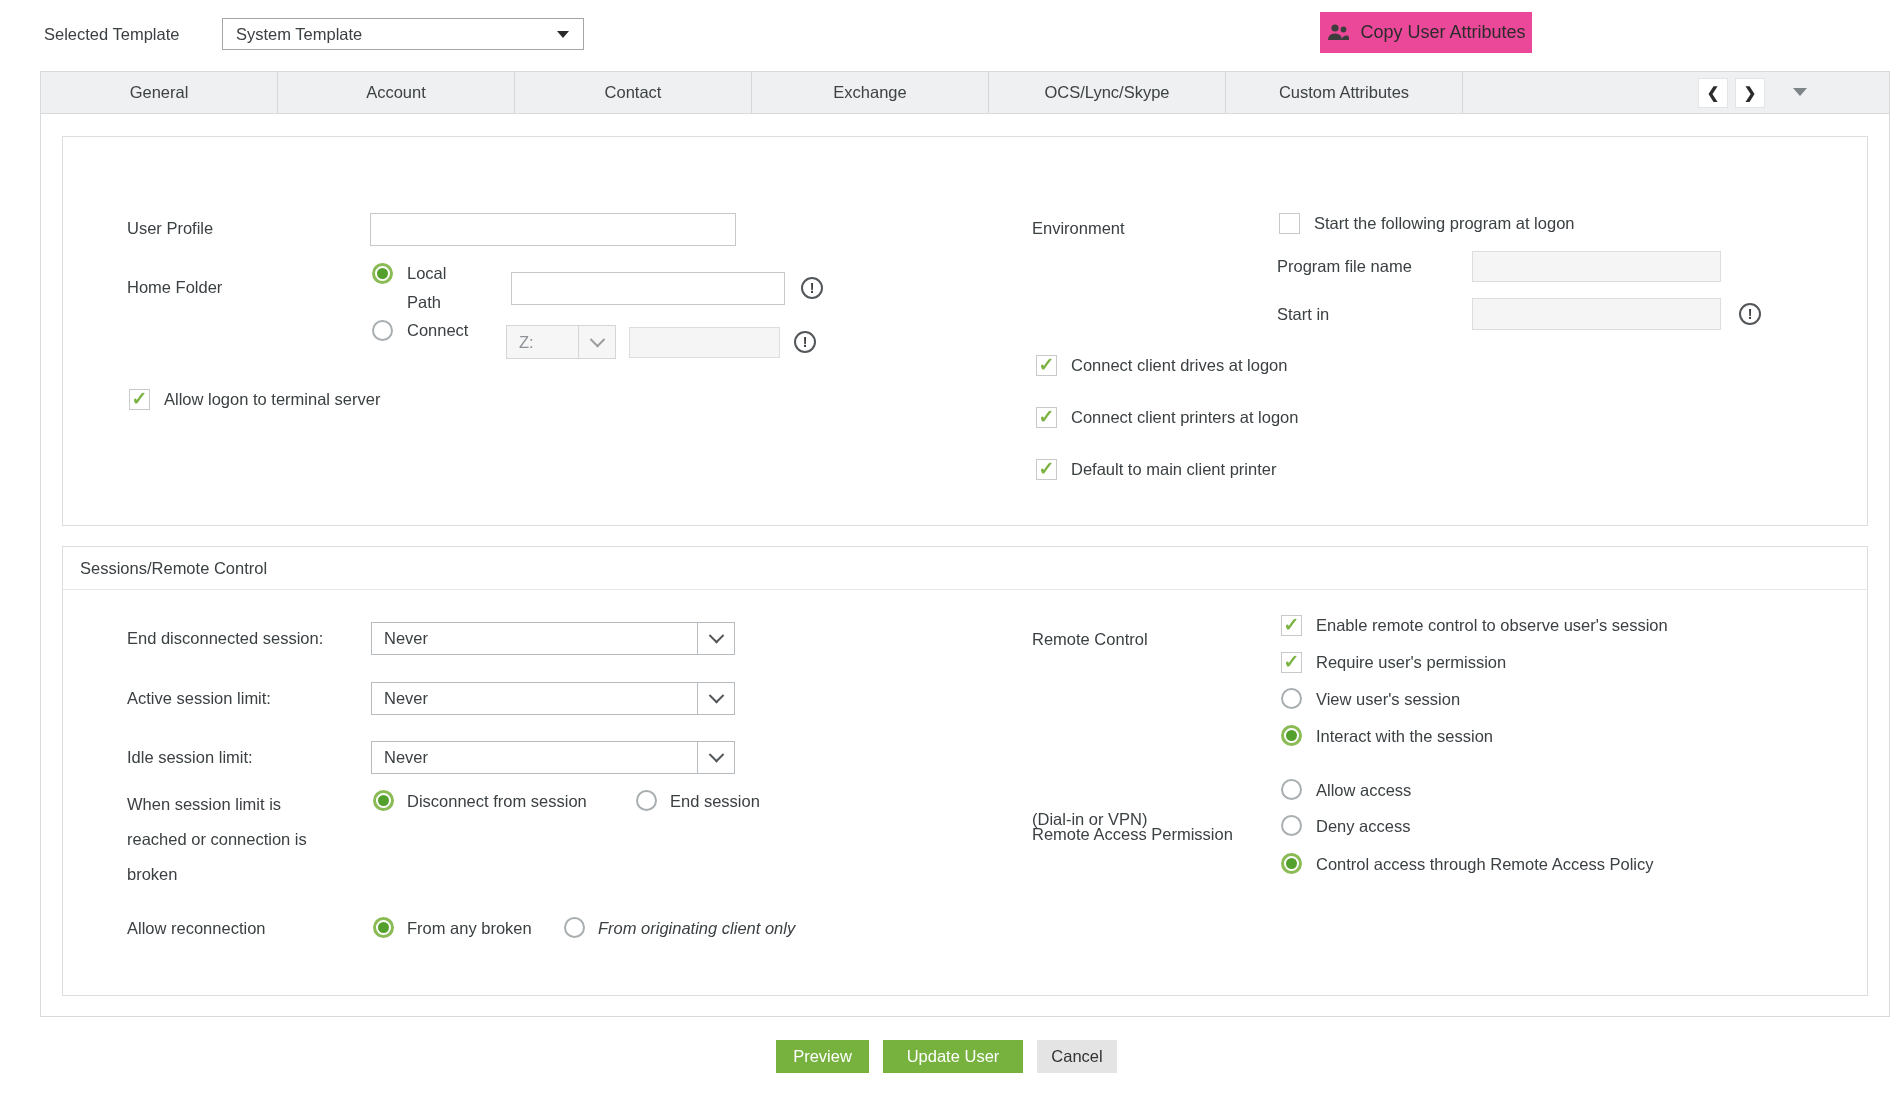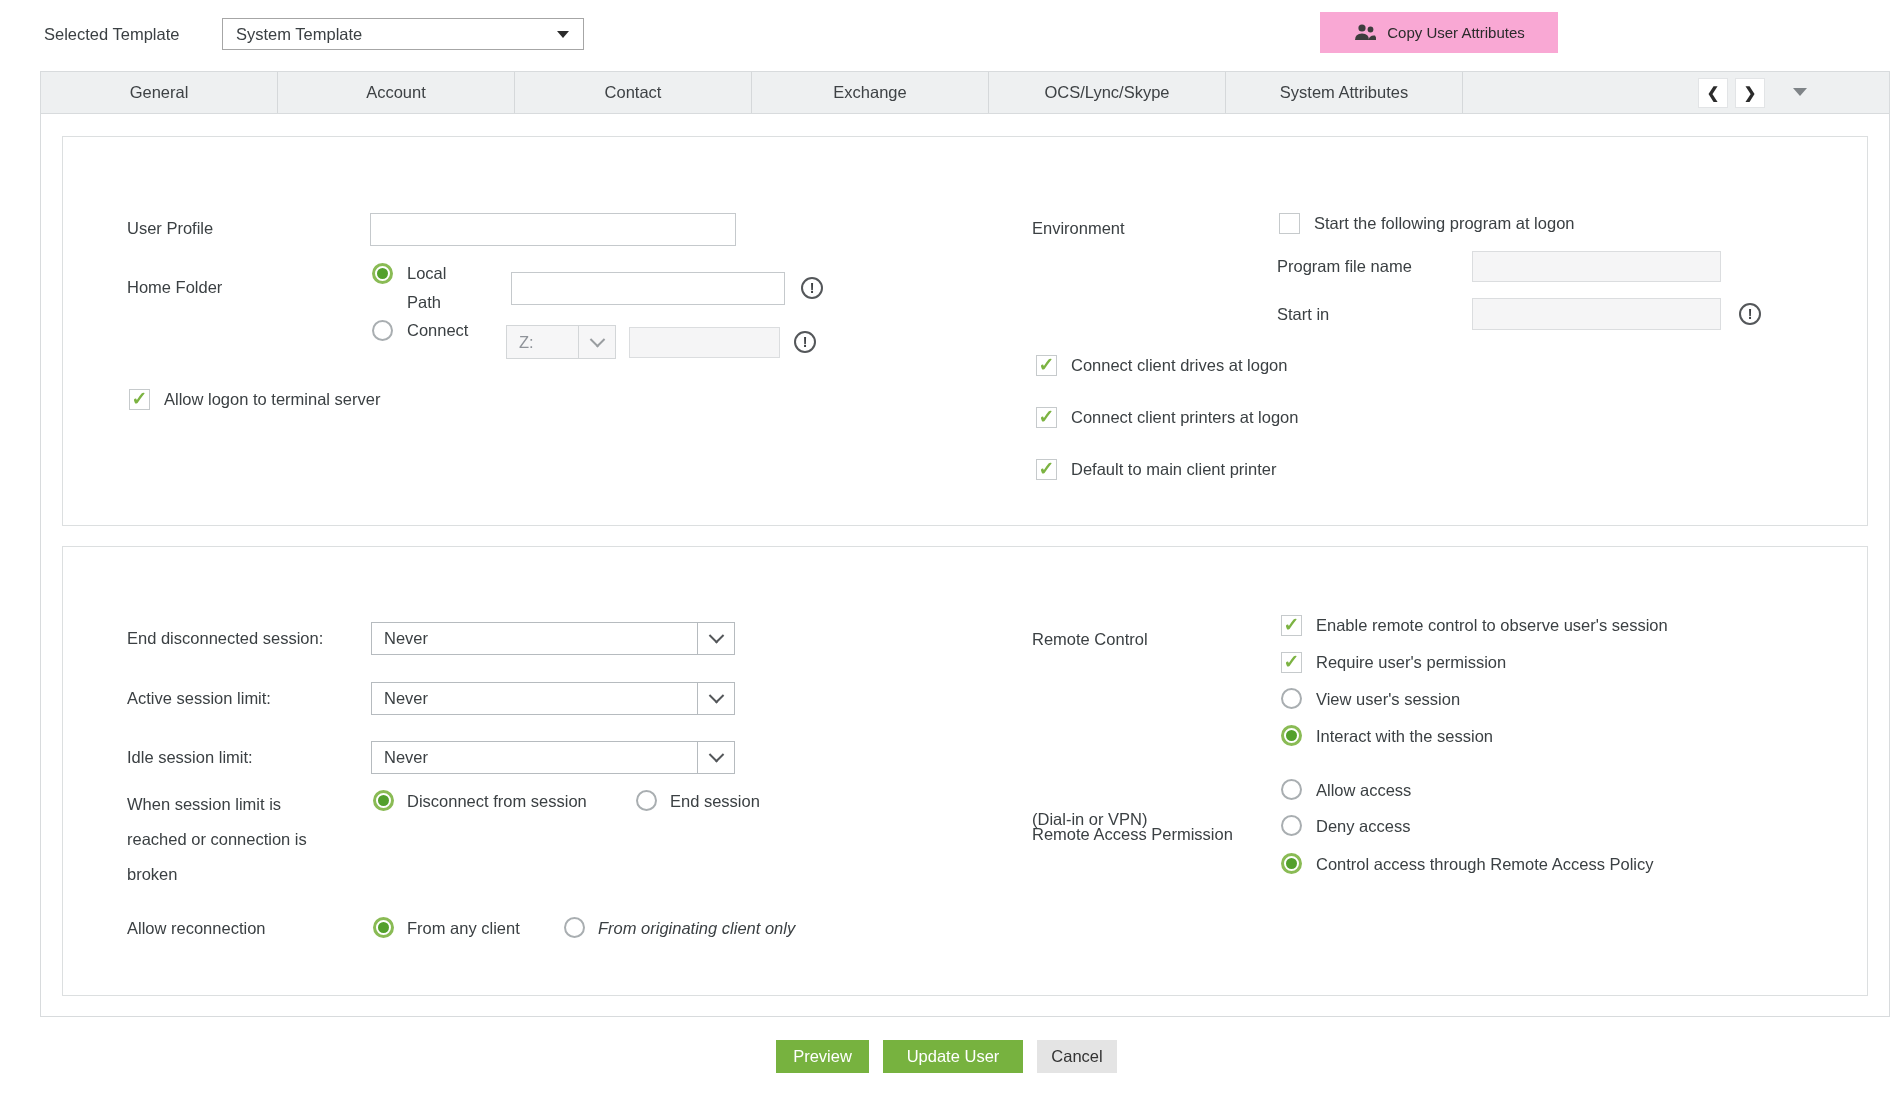--- a/index.html
+++ b/index.html
@@ -13,23 +13,23 @@
 
   
   .template-select{
     position:absolute;left:222px;top:18px;width:362px;height:32px;
     background:#fff;border:1px solid #a6a6a6;box-sizing:border-box;
     display:flex;align-items:center;justify-content:space-between;
     padding:0 14px 0 13px;cursor:pointer;
   }
   .tri-down{width:0;height:0;border-left:6px solid transparent;border-right:6px solid transparent;border-top:7px solid #2b2b2b;}
   .copy-btn{
-    position:absolute;left:1320px;top:12px;width:238px;height:41px;
-    background:#f9a8d4;border:none;display:flex;align-items:center;justify-content:center;
-    gap:10px;font-size:15px;color:#2b2b2b;cursor:pointer;font-family:inherit;
+    position:absolute;left:1320px;top:12px;width:212px;height:41px;
+    background:#ec4899;border:none;display:flex;align-items:center;justify-content:center;
+    gap:10px;font-size:18px;color:#2b2b2b;cursor:pointer;font-family:inherit;
   }
 
   
   .tabstrip{
     position:absolute;left:40px;top:71px;width:1850px;height:42px;
     background:#eef0f1;border:1px solid #d8dbdd;border-bottom:none;box-sizing:border-box;
     display:flex;
   }
   .tab{
     width:237px;box-sizing:border-box;border-right:1px solid #d5d8da;
@@ -120,21 +120,21 @@
   <div class="tab">
       <span>Contact</span>
     </div>
   <div class="tab">
       <span>Exchange</span>
     </div>
   <div class="tab">
       <span>OCS/Lync/Skype</span>
     </div>
   <div class="tab">
-      <span>System Attributes</span>
+      <span>Custom Attributes</span>
     </div>
   <button class="nav-btn" style="left:1657px;">
       <span>❮</span>
     </button>
   <button class="nav-btn" style="left:1694px;">
       <span>❯</span>
     </button>
   <span class="overflow-tri"></span>
 </div>
 
@@ -190,20 +190,21 @@
       </div>
     <div class="lbl" style="left:1008px;top:270px;">Connect client printers at logon</div>
 
     <div class="cb" style="left:973px;top:322px;">
         <span class="ck">✓</span>
       </div>
     <div class="lbl" style="left:1008px;top:322px;">Default to main client printer</div>
   </div>
 
   <div class="fieldset" style="top:432px;height:450px;">
+    <div class="fs-hdr">Sessions/Remote Control</div>
 
     <div class="lbl" style="left:64px;top:81px;">End disconnected session:</div>
     <div class="ddl" style="left:308px;top:75px;width:364px;height:33px;">
       <span class="val">Never</span>
       <span class="arrowbox">
           <span class="chev"></span>
         </span>
     </div>
 
     <div class="lbl" style="left:64px;top:141px;">Active session limit:</div>
@@ -223,21 +224,21 @@
     </div>
 
     <div class="lbl wrap" style="left:64px;top:240px;width:195px;line-height:35px;">When session limit is reached or connection is broken</div>
     <div class="radio sel" style="left:310px;top:243px;"></div>
     <div class="lbl" style="left:344px;top:244px;">Disconnect from session</div>
     <div class="radio" style="left:573px;top:243px;"></div>
     <div class="lbl" style="left:607px;top:244px;">End session</div>
 
     <div class="lbl" style="left:64px;top:371px;">Allow reconnection</div>
     <div class="radio sel" style="left:310px;top:370px;"></div>
-    <div class="lbl" style="left:344px;top:371px;">From any client</div>
+    <div class="lbl" style="left:344px;top:371px;">From any broken</div>
     <div class="radio" style="left:501px;top:370px;"></div>
     <div class="lbl" style="left:535px;top:371px;font-style:italic;">From originating client only</div>
 
     <div class="lbl" style="left:969px;top:82px;">Remote Control</div>
 
     <div class="cb" style="left:1218px;top:68px;">
         <span class="ck">✓</span>
       </div>
     <div class="lbl" style="left:1253px;top:68px;text-align:center;">Enable remote control to observe user's session</div>
 

